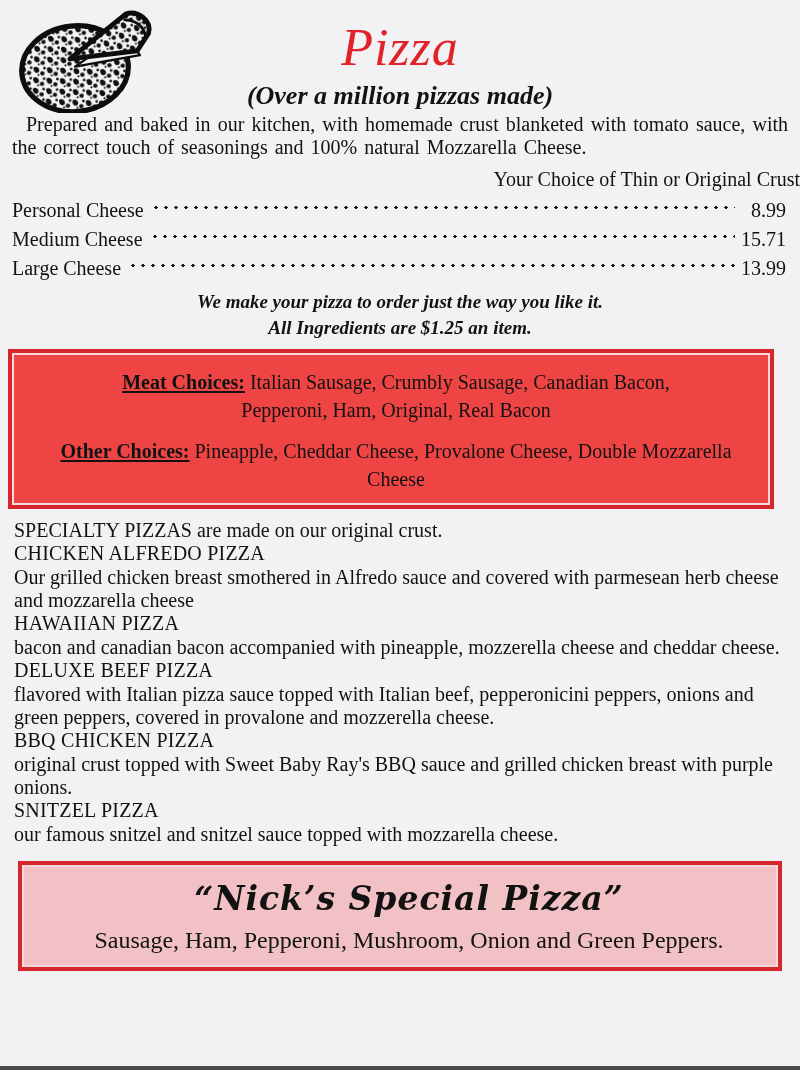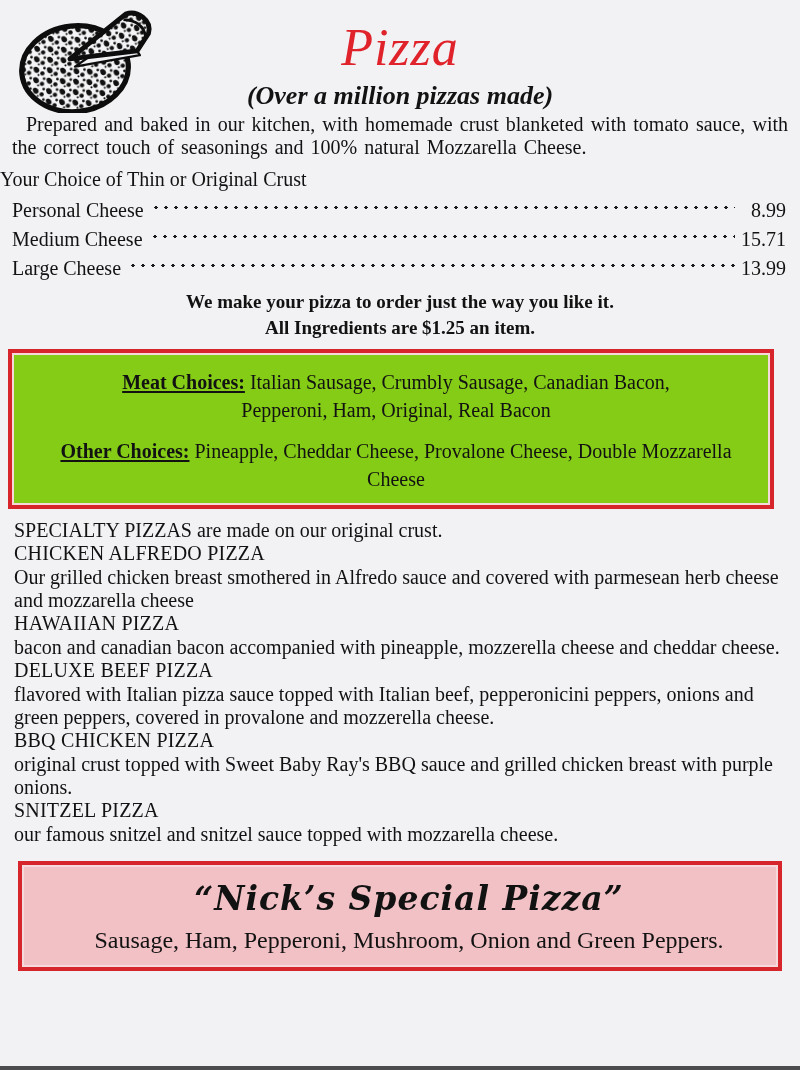--- a/index.html
+++ b/index.html
@@ -35,45 +35,45 @@
 
   
   .intro {
     margin: 7px 12px 0 12px;
     font-size: 20px;
     line-height: 1.16;
     text-align: justify;
     text-indent: 14px;
     word-spacing: 2px;
   }
-  .crust-line { text-align: left; font-size: 20px; margin-top: 9px; }
+  .crust-line { text-align: right; font-size: 20px; margin-top: 9px; }
 
   
   .price-list { margin: 8px 14px 0 12px; }
   .price-row { display: flex; align-items: baseline; font-size: 20px; margin-bottom: 6px; }
   .leader {
     flex: 1 1 auto;
     height: 13px;
     margin: 0 5px 0 7px;
     background-image: radial-gradient(circle, #1b1b1b 1.5px, rgba(0,0,0,0) 1.8px);
     background-size: 10px 13px;
     background-repeat: repeat-x;
     background-position: 0 calc(100% - 3px);
   }
   .price { text-align: right; min-width: 46px; }
 
   
-  .notes { margin-top: 9px; text-align: center; font-weight: bold; font-size: 19px; line-height: 1.35; }
+  .notes { margin-top: 9px; text-align: center; font-weight: bold; font-style: italic; font-size: 19px; line-height: 1.35; }
 
   
   .pink-box {
     margin: 8px 26px 0 8px;
     border: 4px solid #d6252b;
     box-shadow: inset 0 0 0 2px #f6dadb;
-    background: #84cc16;
+    background: #ef4444;
     padding: 15px 8px 12px 18px;
   }
   .choice-group { text-align: center; font-size: 20px; line-height: 1.4; margin-bottom: 13px; }
   .choice-group:last-child { margin-bottom: 0; }
   .choice-label {
     font-weight: bold;
     text-decoration: underline;
     text-decoration-thickness: 2px;
     text-underline-offset: 2px;
   }

